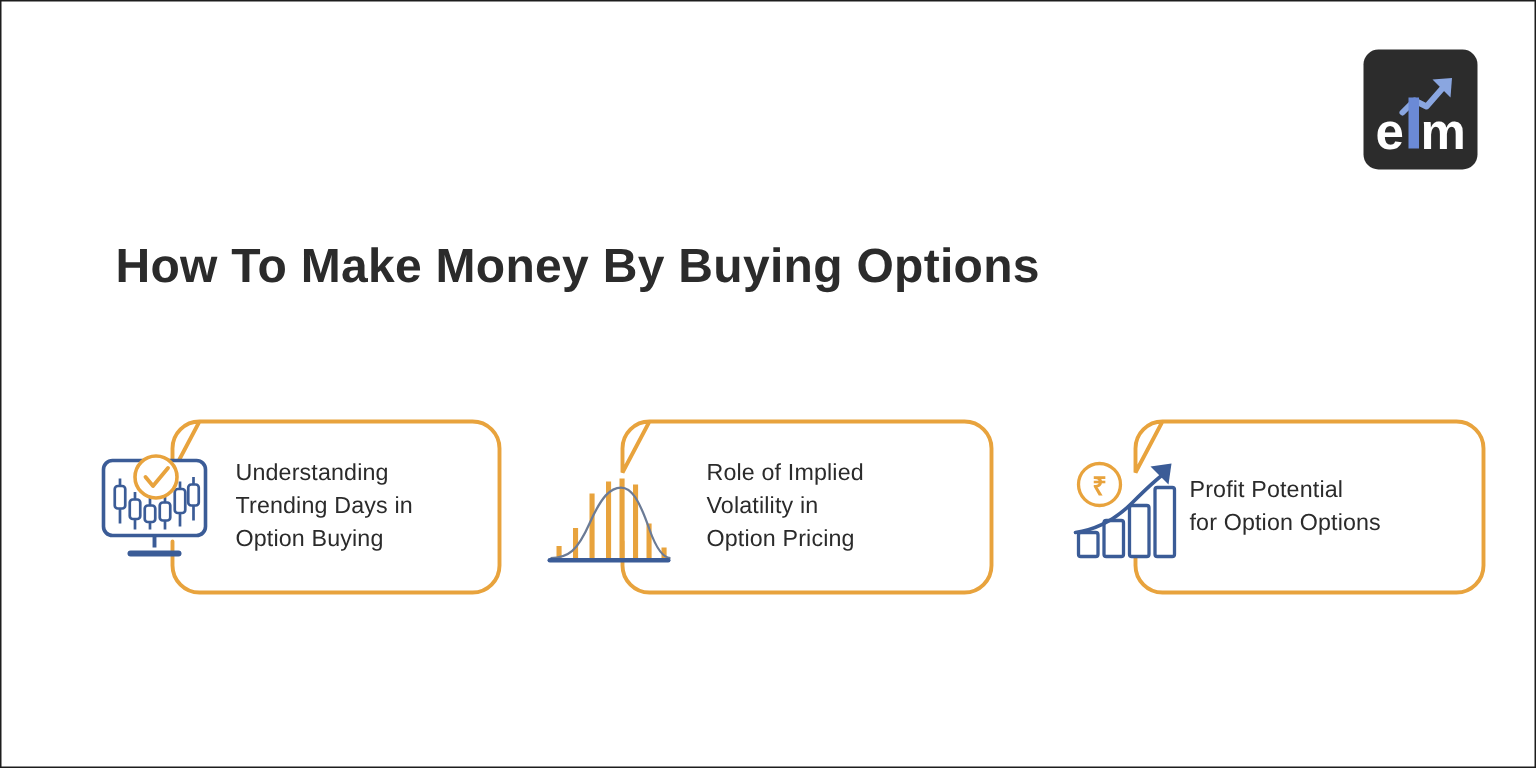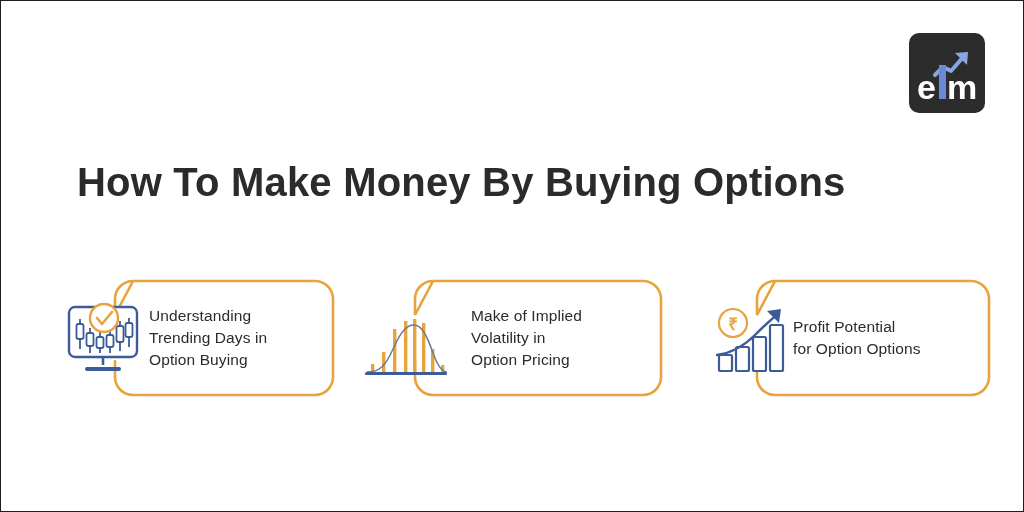--- a/index.html
+++ b/index.html
@@ -31,21 +31,21 @@
     border-radius: 10px;
   }
   .logo svg { display:block; width:100%; height:100%; }
 
   
   .title {
     position: absolute;
     left: 76px;
     top: 158px;
     width: 900px;
-    font-size: 40px;
+    font-size: 32px;
     font-weight: bold;
     letter-spacing: 0.2px;
     color: #2b2b2b;
     line-height: 1.15;
     white-space: nowrap;
   }
 
   
   .cards {
     position: absolute;
@@ -81,21 +81,21 @@
     transform: translateY(-50%);
     font-size: 15.5px;
     line-height: 1.42;
     color: #2b2b2b;
     letter-spacing: 0.1px;
     white-space: pre-line;
   }
 
   
   #card-1 { left: 62px;  width: 272px; }
-  #card-1 .card-text { left: 86px; width: 200px; }
+  #card-1 .card-text { left: 94px; width: 200px; }
   #card-2 { left: 362px; width: 300px; }
   #card-2 .card-icon { left: 0px; top: 28px; width: 86px; height: 72px; }
   #card-2 .card-text { left: 108px; width: 190px; }
   #card-3 { left: 704px; width: 286px; }
   #card-3 .card-icon { left: 6px; top: 24px; width: 80px; height: 74px; }
   #card-3 .card-text { left: 88px; width: 200px; }
 </style>
 </head>
 <body>
 
@@ -168,21 +168,21 @@
             <rect x="41" y="14" width="3.4" height="52"></rect>
             <rect x="50" y="12" width="3.4" height="54"></rect>
             <rect x="59" y="16" width="3.4" height="50"></rect>
             <rect x="68" y="42" width="3.4" height="24"></rect>
             <rect x="78" y="58" width="3.4" height="8"></rect>
           </g>
           <path d="M4 65 C16 65 22 60 30 42 C38 24 44 18 51 18 C58 18 63 26 70 46 C75 60 80 65 84 65" fill="none" stroke="#6b7b96" stroke-width="1.5"></path>
           <rect x="2" y="65" width="82" height="3" rx="1.5" fill="#3b5c97"></rect>
         </svg>
       </div>
-      <div class="card-text">Make of Implied
+      <div class="card-text">Role of Implied
 Volatility in
 Option Pricing</div>
     </div>
 
     <div class="card" id="card-3">
       <div class="card-frame">
         <svg viewBox="0 0 250 118" preserveAspectRatio="none" xmlns="http://www.w3.org/2000/svg">
           <path d="M34 2 H230 A18 18 0 0 1 248 20 V98 A18 18 0 0 1 230 116 H34 A18 18 0 0 1 16 98 V82
                    M16 36 V20 A18 18 0 0 1 34 2 Z" fill="none" stroke="#e8a33d" stroke-width="2.6" stroke-linecap="round"></path>
         </svg>

